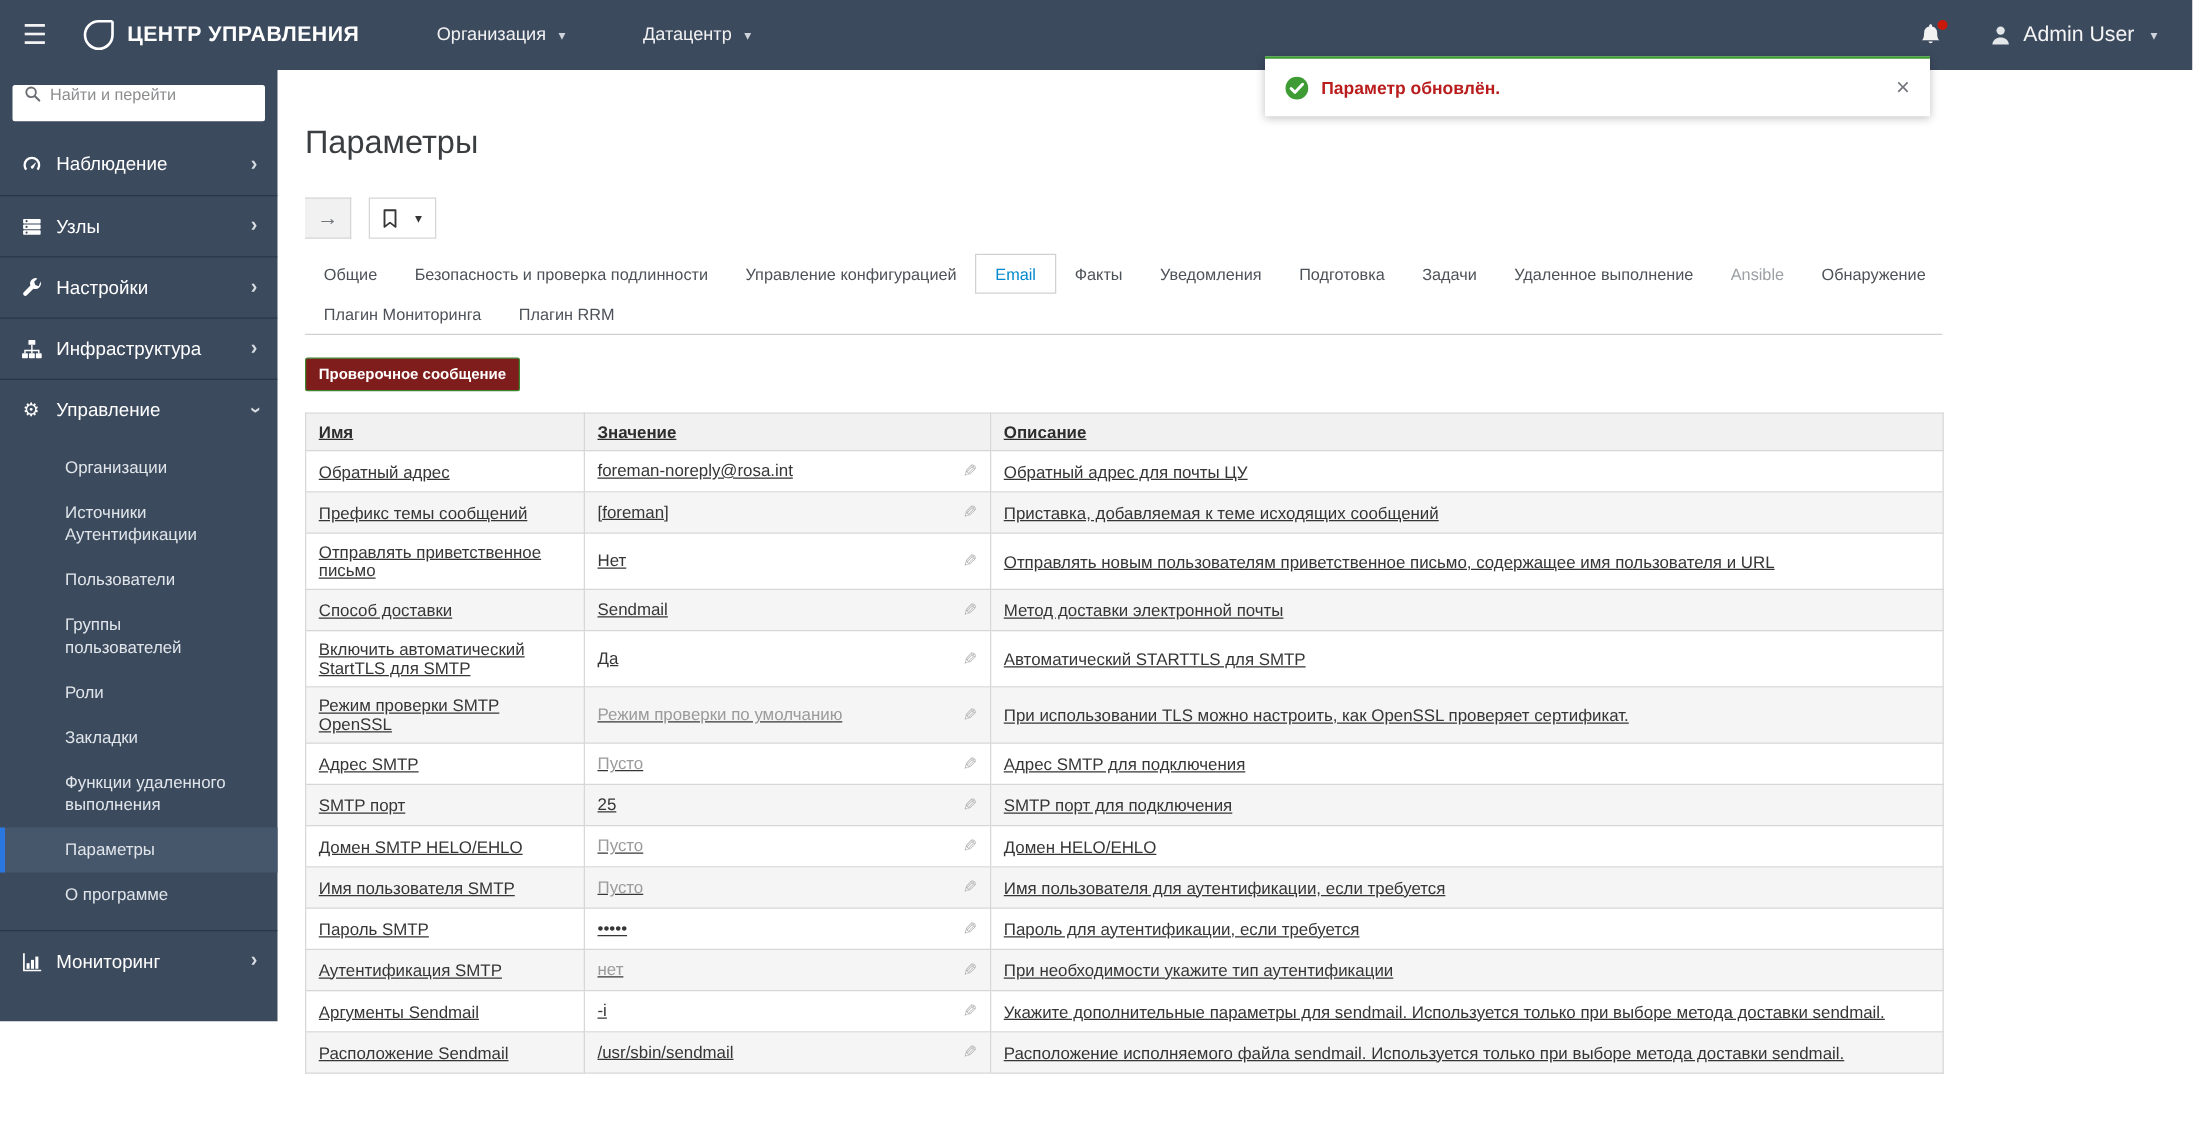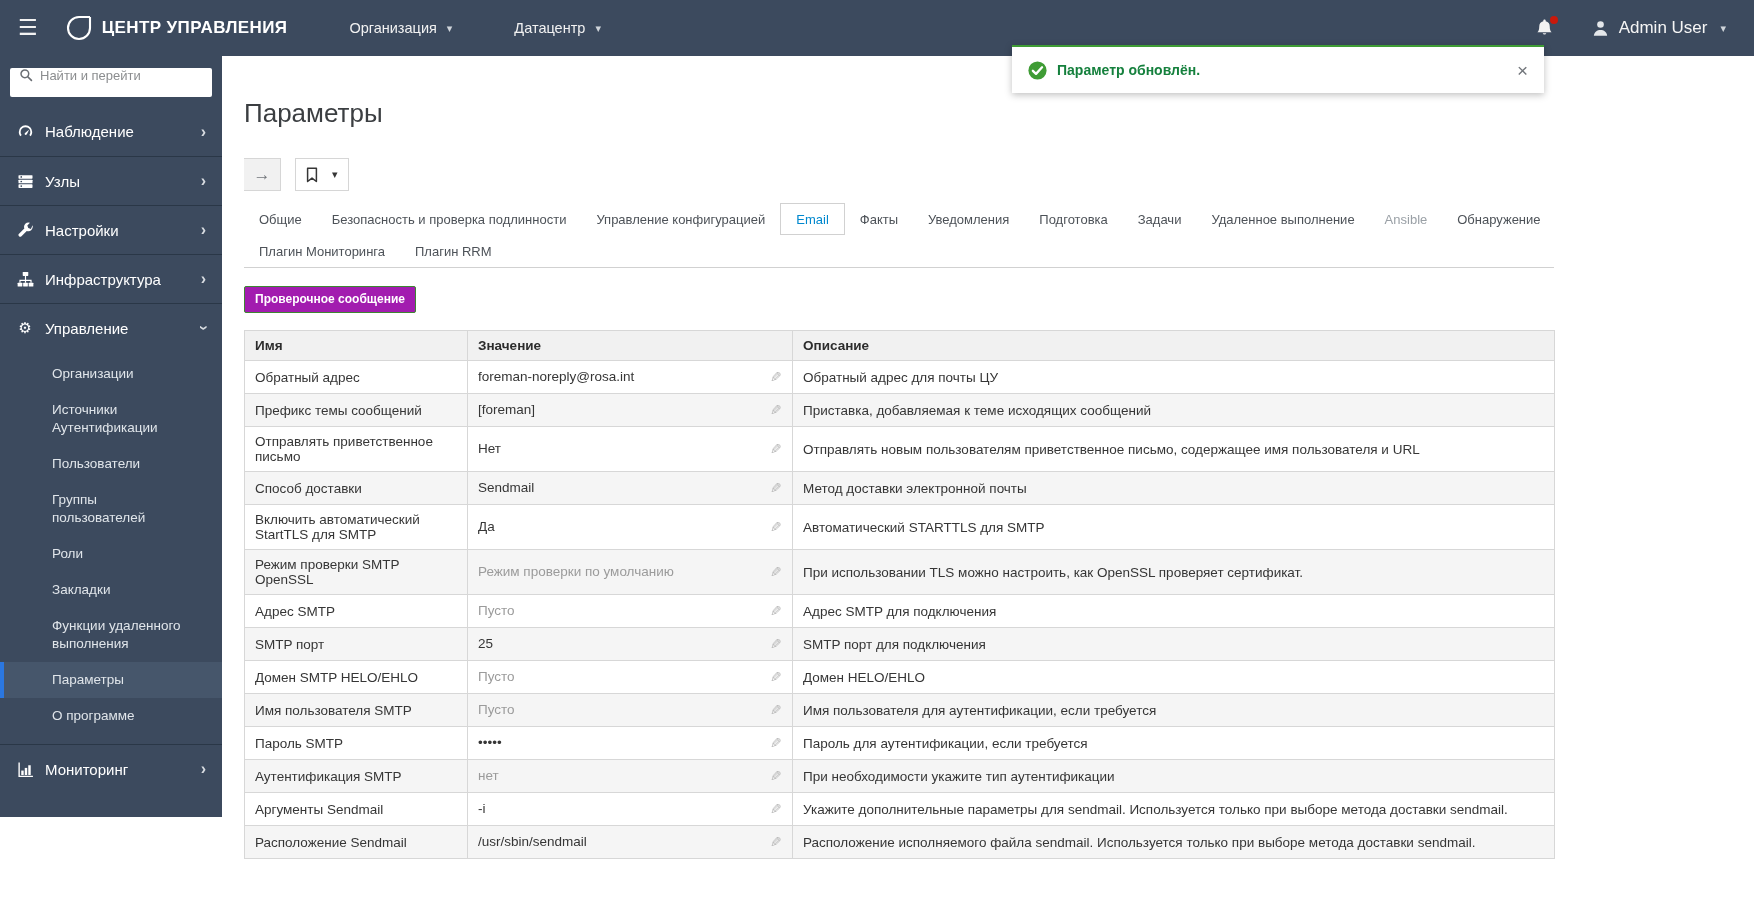--- a/index.html
+++ b/index.html
@@ -32,21 +32,21 @@
   .user-group .caret { font-size:11px; color:#cfd4da; margin-left:4px; }
 
   
   .toast {
     position:absolute; top:45px; left:1012px; width:532px; height:48px;
     background:#fff; border-top:2px solid #3f9c35;
     box-shadow:0 2px 7px rgba(3,3,3,.25);
     display:flex; align-items:center; padding:0 16px; z-index:40;
   }
   .toast svg { width:19px; height:19px; display:block; }
-  .toast-msg { color:#15803d; font-weight:bold; font-size:14px; margin-left:10px; }
+  .toast-msg { color:#b91c1c; font-weight:bold; font-size:14px; margin-left:10px; }
   .toast-close { margin-left:auto; color:#72767b; font-size:19px; line-height:1; cursor:pointer; }
 
   
   .sidebar {
     position:absolute; top:56px; left:0; width:222px; height:761px;
     background:#3c4a5e; color:#fff; z-index:20;
   }
   .side-search {
     margin:12px 10px 10px 10px; height:29px; background:#fff; border-radius:2px;
     display:flex; align-items:flex-start; padding:0 9px; gap:7px;
@@ -109,30 +109,30 @@
   .tab {
     padding:0 15px; height:32px; display:flex; align-items:center;
     font-size:13px; color:#4d5258; cursor:pointer; white-space:nowrap;
   }
   .tab.active { border:1px solid #d1d1d1; background:#fff; color:#0088ce; }
   .tab.muted { color:#9aa0a6; }
 
   
   .test-btn {
     margin-top:18px; display:inline-block; padding:5px 10px 6px;
-    background:#a21caf; border:1px solid #3e8532; border-radius:2px;
+    background:#7f1d1d; border:1px solid #3e8532; border-radius:2px;
     color:#fff; font-size:12px; font-weight:bold; cursor:pointer;
     font-family:"Liberation Sans", sans-serif;
   }
 
   
   table.settings { margin-top:17px; width:1310px; border-collapse:collapse; table-layout:fixed; }
   table.settings th, table.settings td {
     border:1px solid #d7d7d7; font-size:13.5px; text-align:left;
-    padding:7px 10px; vertical-align:middle; color:#363636;
+    padding:7px 10px; vertical-align:middle; color:#363636;text-decoration:underline;
   }
   table.settings th { background:#f1f1f1; font-weight:bold; color:#2d2d2d; }
   table.settings tbody tr:nth-child(even) { background:#f5f5f5; }
   td.cell-value { position:relative; padding-right:34px; }
   .value-text { line-height:18px; }
   .value-text.muted { color:#9b9b9b; }
   .pencil {
     position:absolute; right:10px; top:50%; transform:translateY(-52%) scaleX(-1);
     color:#b5b5b5; font-size:14px; cursor:pointer; line-height:1;
   }

